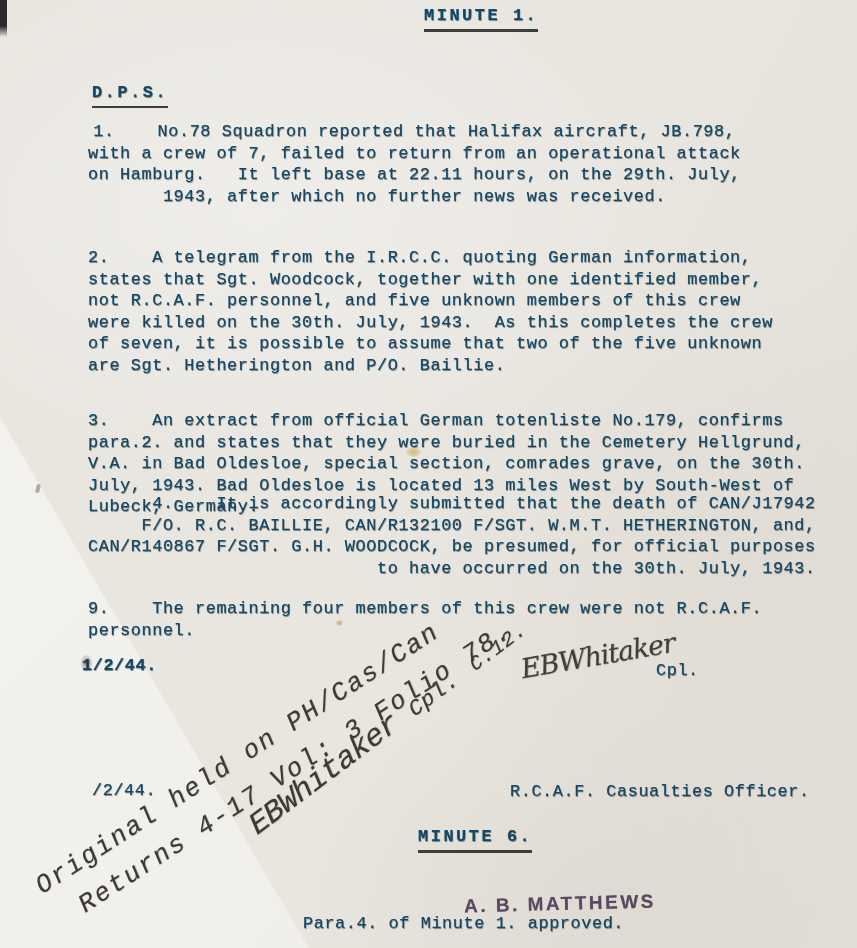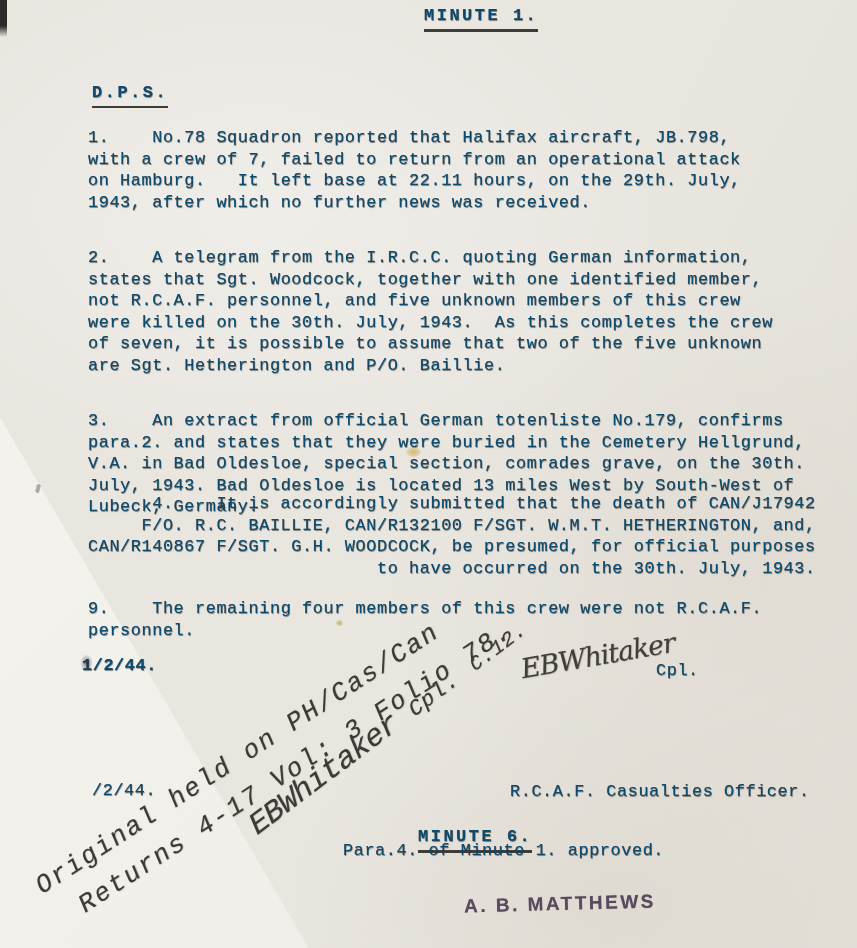--- a/index.html
+++ b/index.html
@@ -39,32 +39,32 @@
     text-shadow:0.5px 0.5px 0.7px rgba(47,45,42,0.55), -0.2px 0 0.4px rgba(47,45,42,0.35);
   }
   .heading{
     font-weight:bold;letter-spacing:2.5px;
     border-bottom:3px solid rgba(44,42,39,0.9);
     padding-bottom:2px;
   }
   .h-minute1{left:424px;top:5px;}
   .h-dps{left:92px;top:82px;border-bottom-width:2.5px;}
   .para{left:88px;}
-  .p1{top:127px;}
+  .p1{top:121px;text-align:center;}
   .p2{top:247px;}
   .p3{top:374px;margin-top:36px;}
   .p4{top:493px;text-align:right;}
   .p5{top:598px;}
   .date1{left:82px;top:655px;font-weight:bold;}
   .date1-smudge{position:absolute;left:80px;top:654px;width:13px;height:18px;
     background:radial-gradient(rgba(40,38,35,0.55), rgba(40,38,35,0) 70%);}
   .date2{left:92px;top:780px;}
   .officer{left:510px;top:781px;}
   .h-minute2{left:418px;top:826px;}
-  .minute2-body{left:303px;top:840px;margin-left:40px;}
+  .minute2-body{left:303px;top:913px;}
 
   .stamp{
     position:absolute;left:464px;top:893px;
     font-family:"Liberation Sans","DejaVu Sans",sans-serif;
     font-size:19px;font-weight:700;letter-spacing:2.5px;
     color:#47364f;opacity:0.88;transform:rotate(-1.5deg);
     text-shadow:0 0 0.8px rgba(71,54,79,0.6);
   }
 
   .script{

